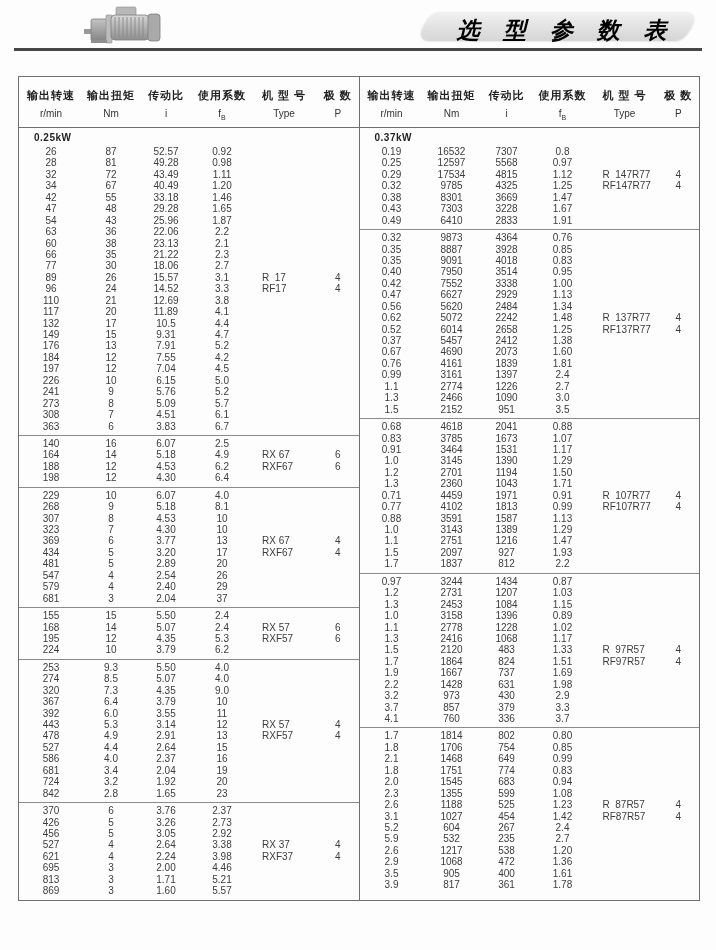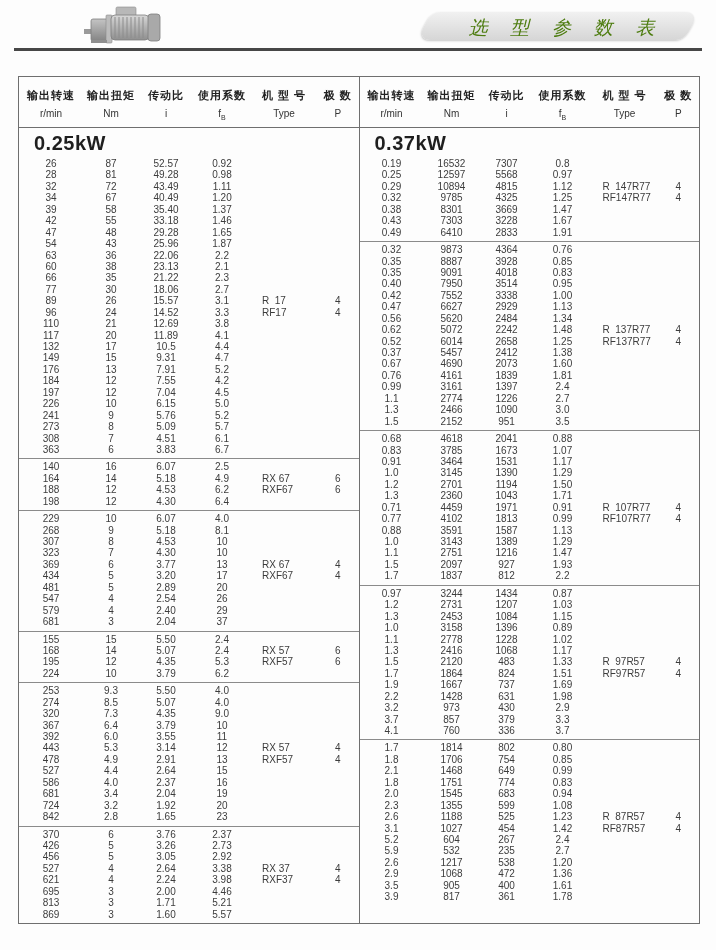--- a/index.html
+++ b/index.html
@@ -6,38 +6,38 @@
   body{background:#ffffff;font-family:"Liberation Sans","DejaVu Sans",sans-serif;}
   .page{position:relative;width:716px;height:950px;background:#fdfdfd;overflow:hidden;color:#3c3c3c;}
 
   
   .logo{position:absolute;left:82px;top:4px;width:88px;height:44px;}
   .badge{position:absolute;left:424px;top:12px;width:268px;height:28px;
          background:linear-gradient(180deg,#f1f1f1 0%,#e2e2e2 55%,#d6d6d6 100%);
          transform:skewX(-30deg);border-radius:8px 14px 8px 14px;
          box-shadow:0 1px 2px rgba(0,0,0,.22);}
   .badge-text{position:absolute;left:444px;top:15px;width:244px;text-align:center;
-         font-size:19px;font-weight:normal;font-style:italic;letter-spacing:9px;color:#4d7c0f;
+         font-size:23px;font-weight:bold;font-style:italic;letter-spacing:9px;color:#000000;
          font-family:"Liberation Serif","DejaVu Serif",serif;}
   .top-rule{position:absolute;left:14px;top:48px;width:688px;height:3px;background:#474747;}
 
   
   .sel-table{position:absolute;left:18px;top:76px;width:680px;
              border:1.5px solid #6f6f6f;display:flex;align-items:stretch;background:#fdfdfd;}
   .half{flex:1 1 0;min-width:0;}
   .half.left{border-right:1.2px solid #6f6f6f;}
 
   .col-header{display:grid;grid-template-columns:64px 56px 54px 58px 66px 1fr;
               padding:8px 0 6px;border-bottom:1.2px solid #6f6f6f;}
   .hcell{text-align:center;}
   .zh{font-size:11px;font-weight:bold;color:#222;letter-spacing:1px;white-space:nowrap;}
   .unit{font-size:10px;margin-top:3px;color:#333;}
   .unit sub{font-size:7px;}
 
-  .power-label{font-size:20px;font-weight:bold;color:#1f1f1f;padding:4px 0 1px 15px;letter-spacing:.5px;}
+  .power-label{font-size:10px;font-weight:bold;color:#1f1f1f;padding:4px 0 1px 15px;letter-spacing:.5px;}
 
   .section{padding:2px 0 3px;}
   .section + .section{border-top:1px solid #8b8b8b;}
   .trow{display:grid;grid-template-columns:64px 56px 54px 58px 66px 1fr;
         height:11.45px;line-height:11.45px;font-size:10px;}
   .trow span{text-align:center;white-space:pre;overflow:visible;}
   .trow .c4{text-align:left;padding-left:11px;}
 </style>
 </head>
 <body>
@@ -119,28 +119,20 @@
             </div>
             <div class="trow">
               <span class="c0">34</span>
               <span class="c1">67</span>
               <span class="c2">40.49</span>
               <span class="c3">1.20</span>
               <span class="c4"></span>
               <span class="c5"></span>
             </div>
             <div class="trow">
-              <span class="c0">39</span>
-              <span class="c1">58</span>
-              <span class="c2">35.40</span>
-              <span class="c3">1.37</span>
-              <span class="c4"></span>
-              <span class="c5"></span>
-            </div>
-            <div class="trow">
               <span class="c0">42</span>
               <span class="c1">55</span>
               <span class="c2">33.18</span>
               <span class="c3">1.46</span>
               <span class="c4"></span>
               <span class="c5"></span>
             </div>
             <div class="trow">
               <span class="c0">47</span>
               <span class="c1">48</span>
@@ -642,21 +634,21 @@
             <div class="trow">
               <span class="c0">0.25</span>
               <span class="c1">12597</span>
               <span class="c2">5568</span>
               <span class="c3">0.97</span>
               <span class="c4"></span>
               <span class="c5"></span>
             </div>
             <div class="trow">
               <span class="c0">0.29</span>
-              <span class="c1">10894</span>
+              <span class="c1">17534</span>
               <span class="c2">4815</span>
               <span class="c3">1.12</span>
               <span class="c4">R  147R77</span>
               <span class="c5">4</span>
             </div>
             <div class="trow">
               <span class="c0">0.32</span>
               <span class="c1">9785</span>
               <span class="c2">4325</span>
               <span class="c3">1.25</span>

